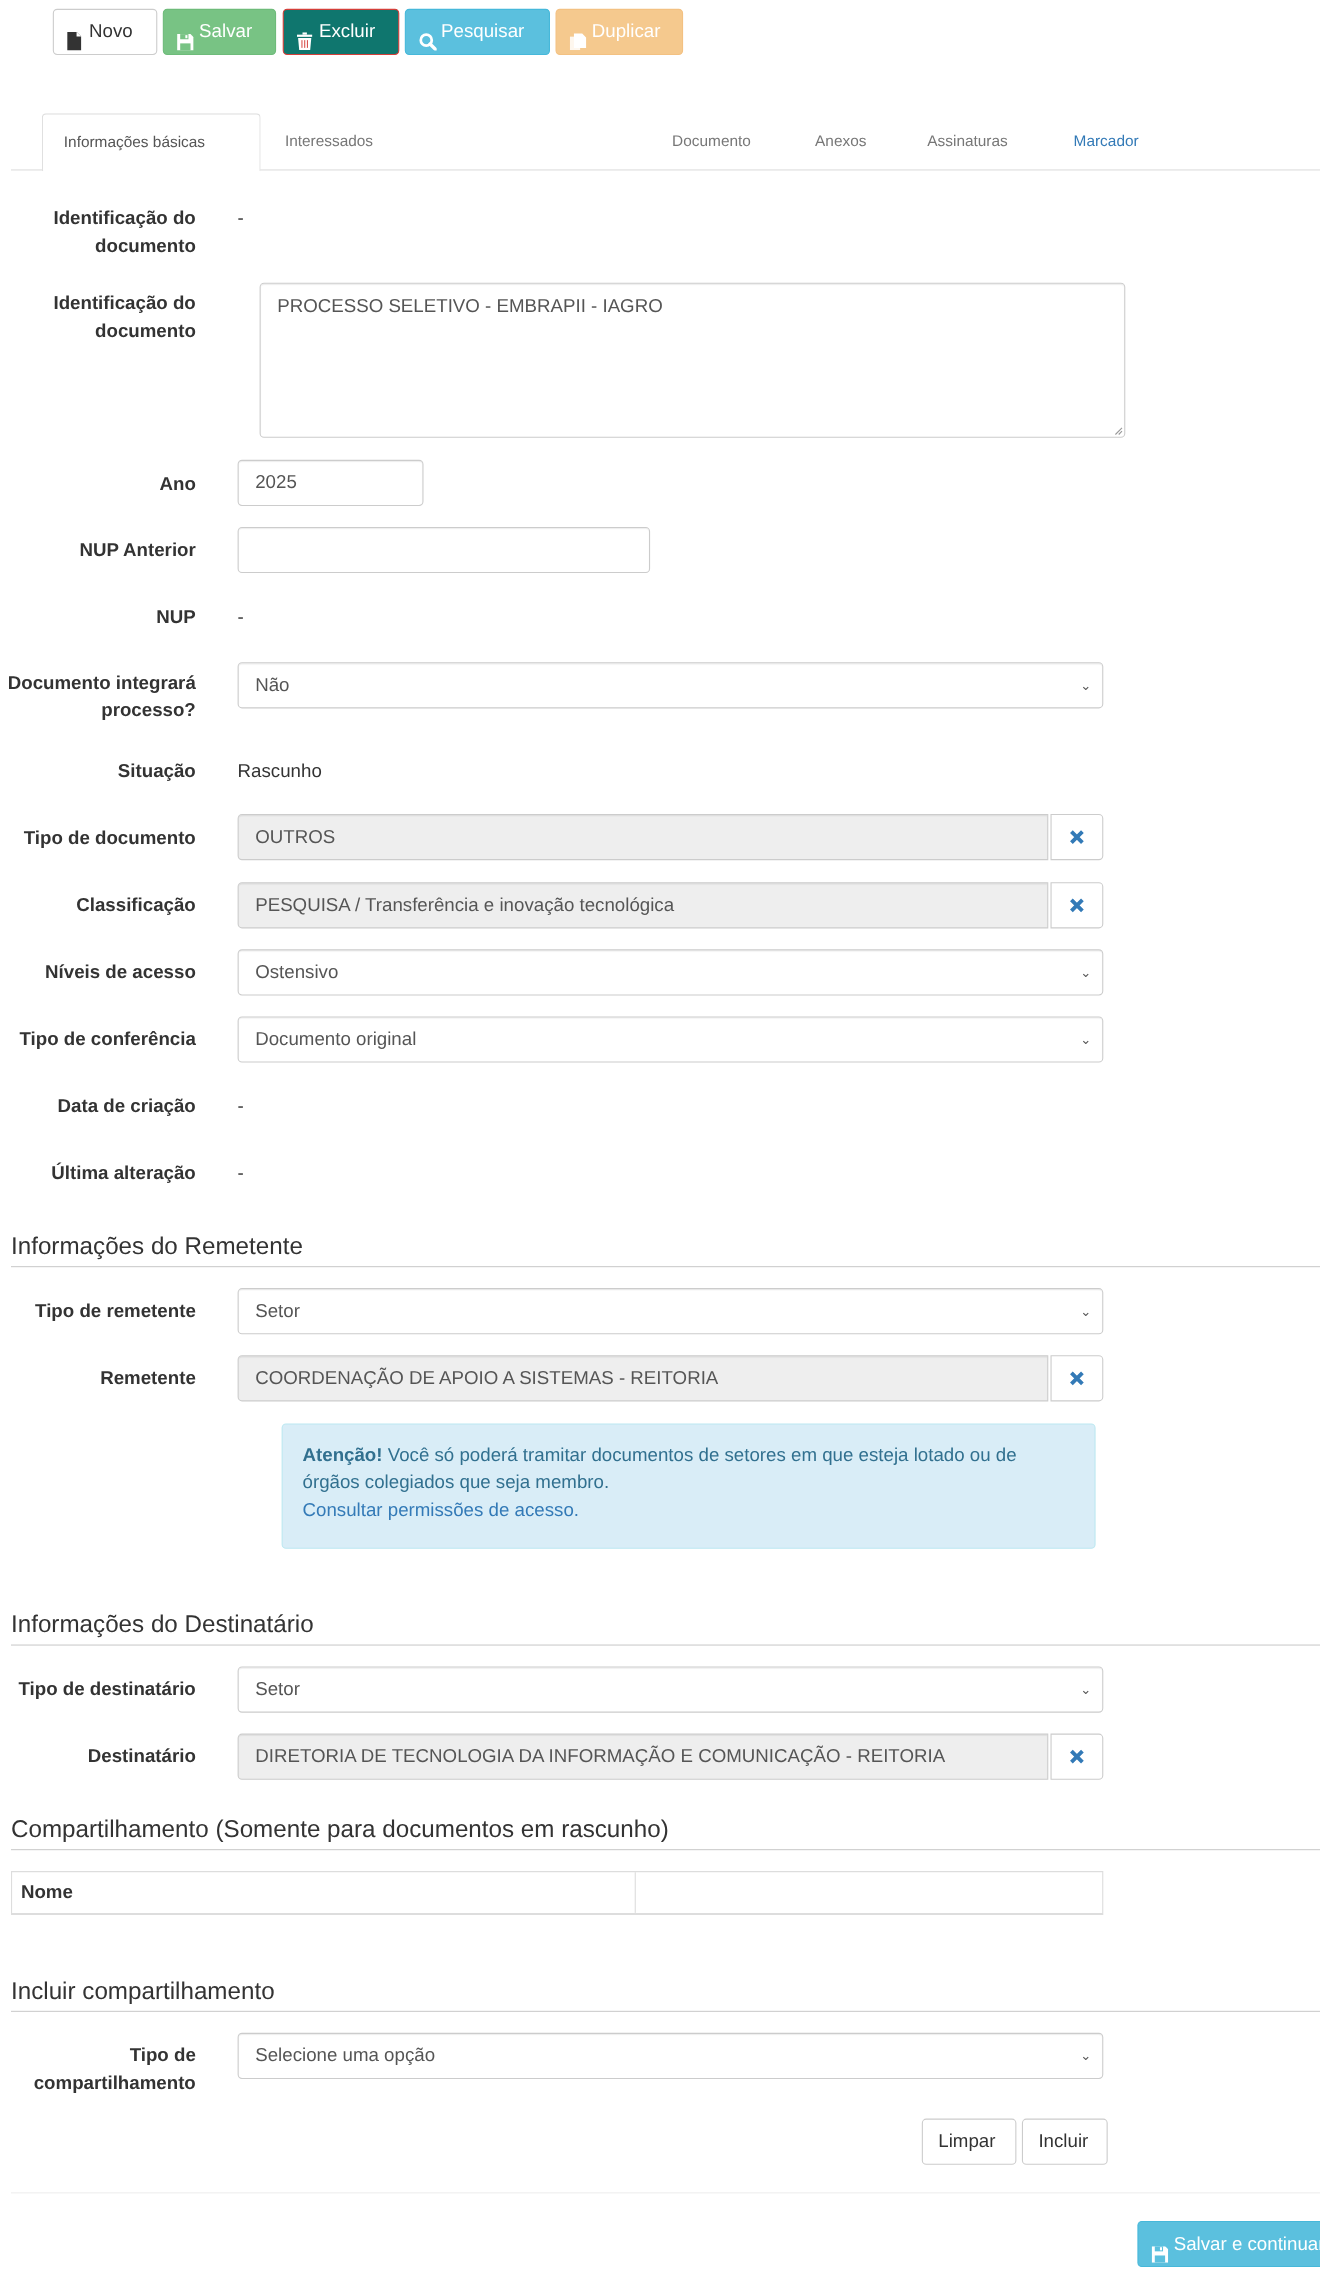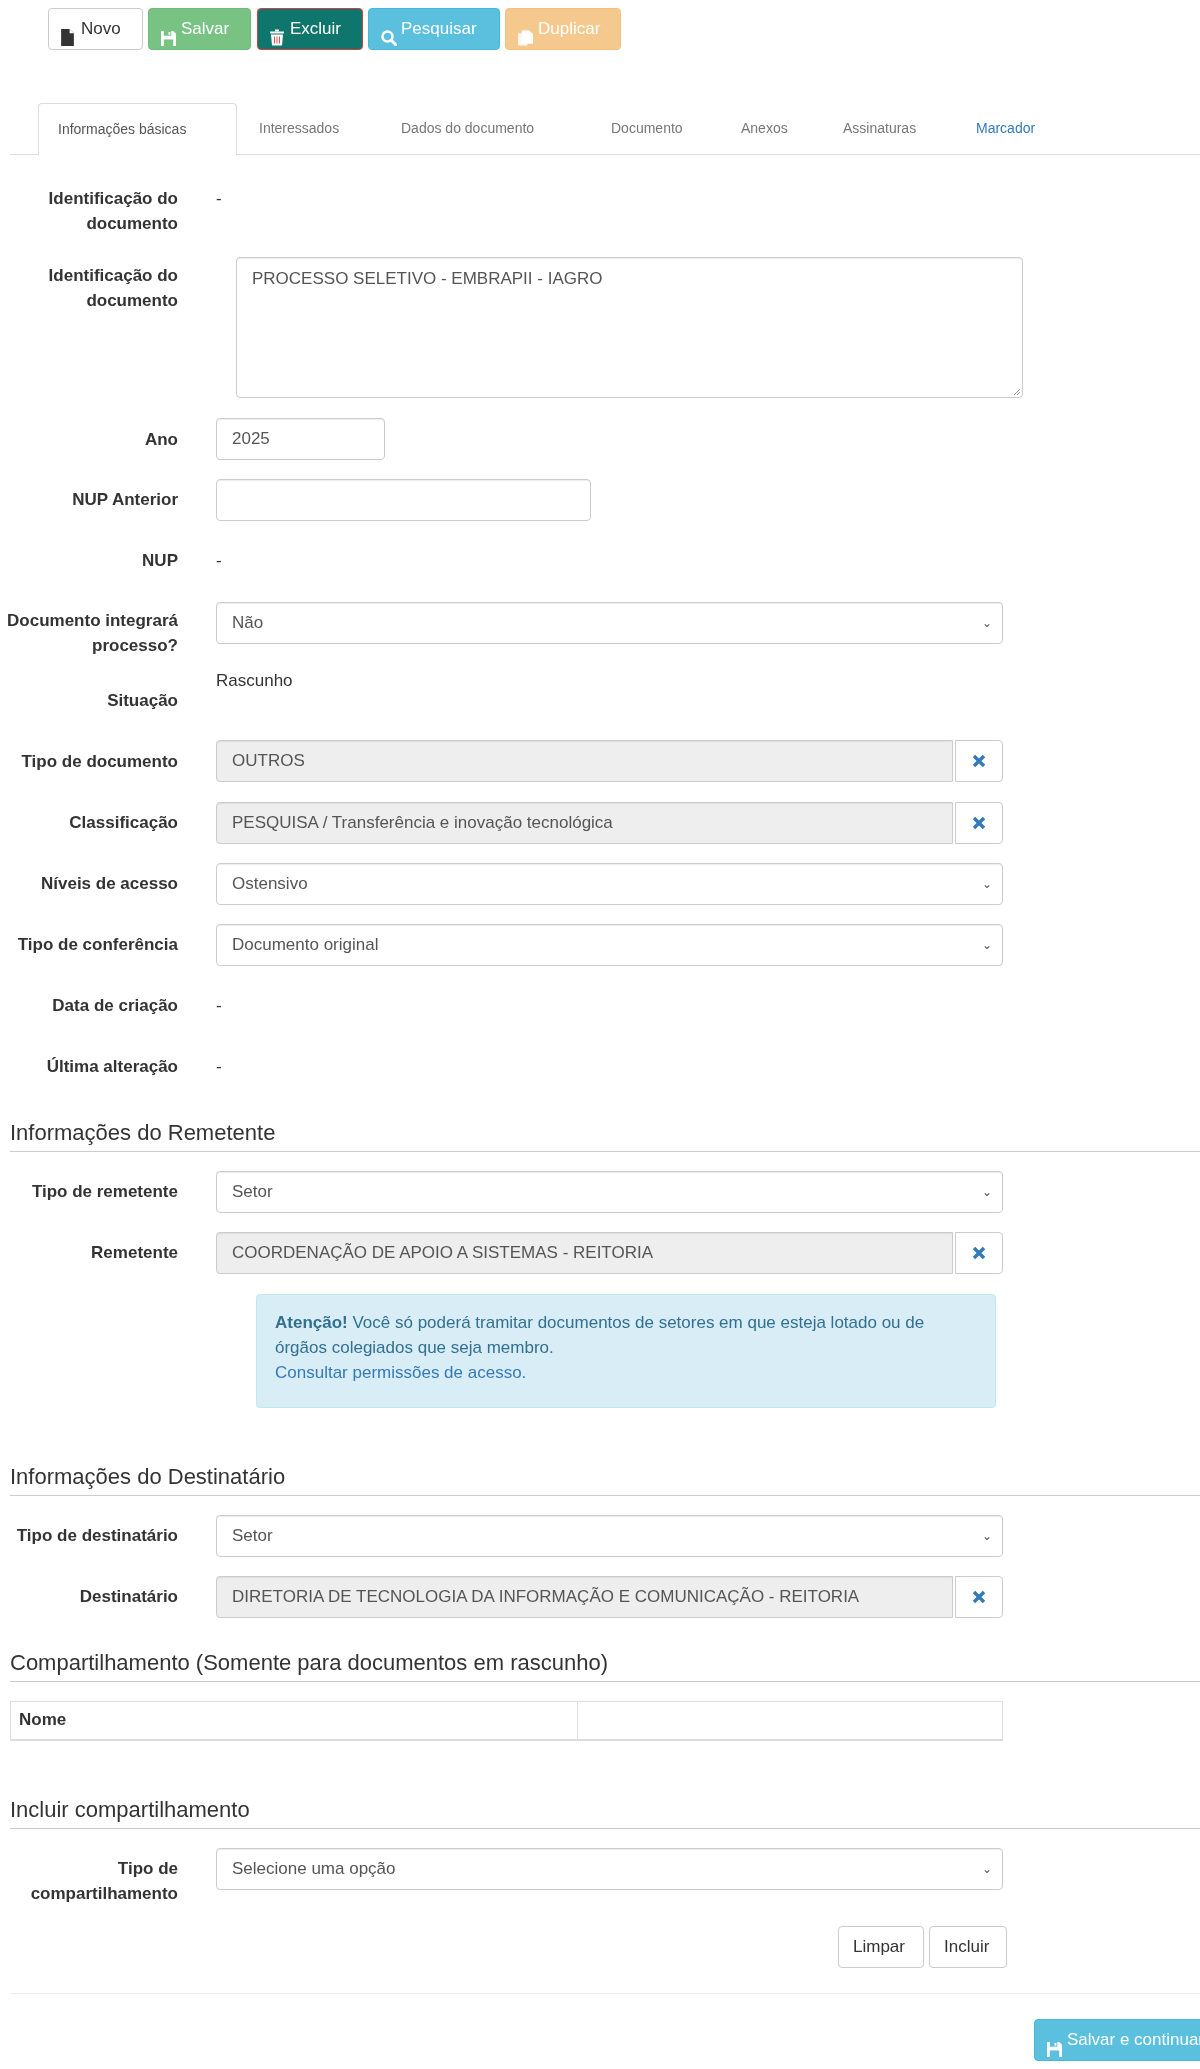--- a/index.html
+++ b/index.html
@@ -101,21 +101,20 @@
         <rect x="0" y="3" width="10" height="13" fill="#fff" opacity=".85"></rect>
         <path d="M4 0h8l4 4v10H4z" fill="#fff"></path>
       </svg>
   </span>
   <span>Duplicar</span>
 </div>
 
 <div class="tabs">
   <div class="tab active" style="left:0;width:199px;">Informações básicas</div>
   <div class="tab" style="left:202px;">Interessados</div>
-  <div class="tab" style="left:344px;">Dados do documento</div>
   <div class="tab" style="left:554px;">Documento</div>
   <div class="tab" style="left:684px;">Anexos</div>
   <div class="tab" style="left:786px;">Assinaturas</div>
   <div class="tab link" style="left:919px;">Marcador</div>
 </div>
 
 <div class="lbl" style="top:186px;">Identificação do documento</div>
 <div class="val" style="top:186px;">-</div>
 
 <div class="lbl" style="top:263px;">Identificação do documento</div>
@@ -135,21 +134,21 @@
 <div class="lbl" style="top:548px;">NUP</div>
 <div class="val" style="top:548px;">-</div>
 
 <div class="lbl" style="top:608px;">Documento integrará processo?</div>
 <div class="ctrl select" style="top:602px;">
   <span>Não</span>
   <span class="chev">⌄</span>
 </div>
 
 <div class="lbl" style="top:688px;">Situação</div>
-<div class="val" style="top:668px;">Rascunho</div>
+<div class="val" style="top:688px;">Rascunho</div>
 
 <div class="lbl" style="top:749px;">Tipo de documento</div>
 <div class="ctrl readonly" style="top:740px;">OUTROS</div>
 <div class="xbtn" style="top:740px;">
   <svg viewBox="0 0 16 16">
       <path d="M3 3l10 10M13 3L3 13" stroke="#337ab7" stroke-width="3.5"></path>
     </svg>
 </div>
 
 <div class="lbl" style="top:810px;">Classificação</div>

